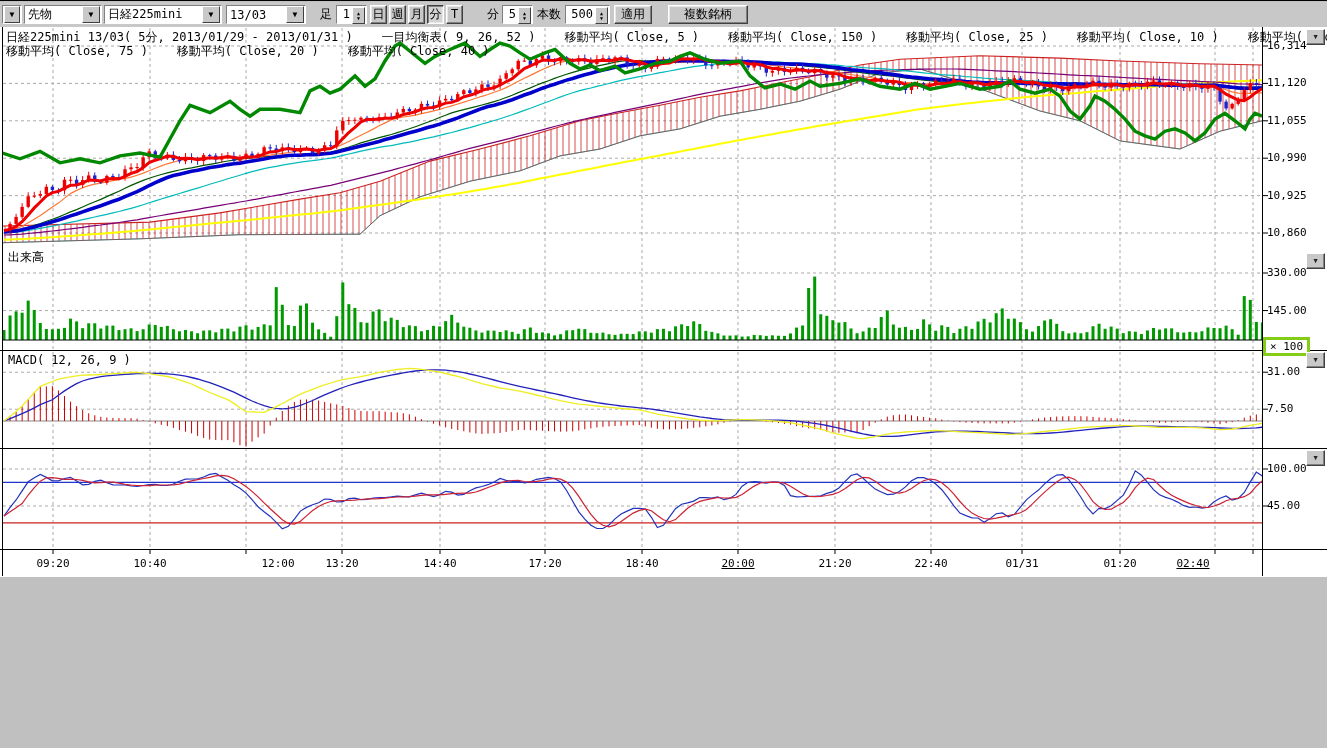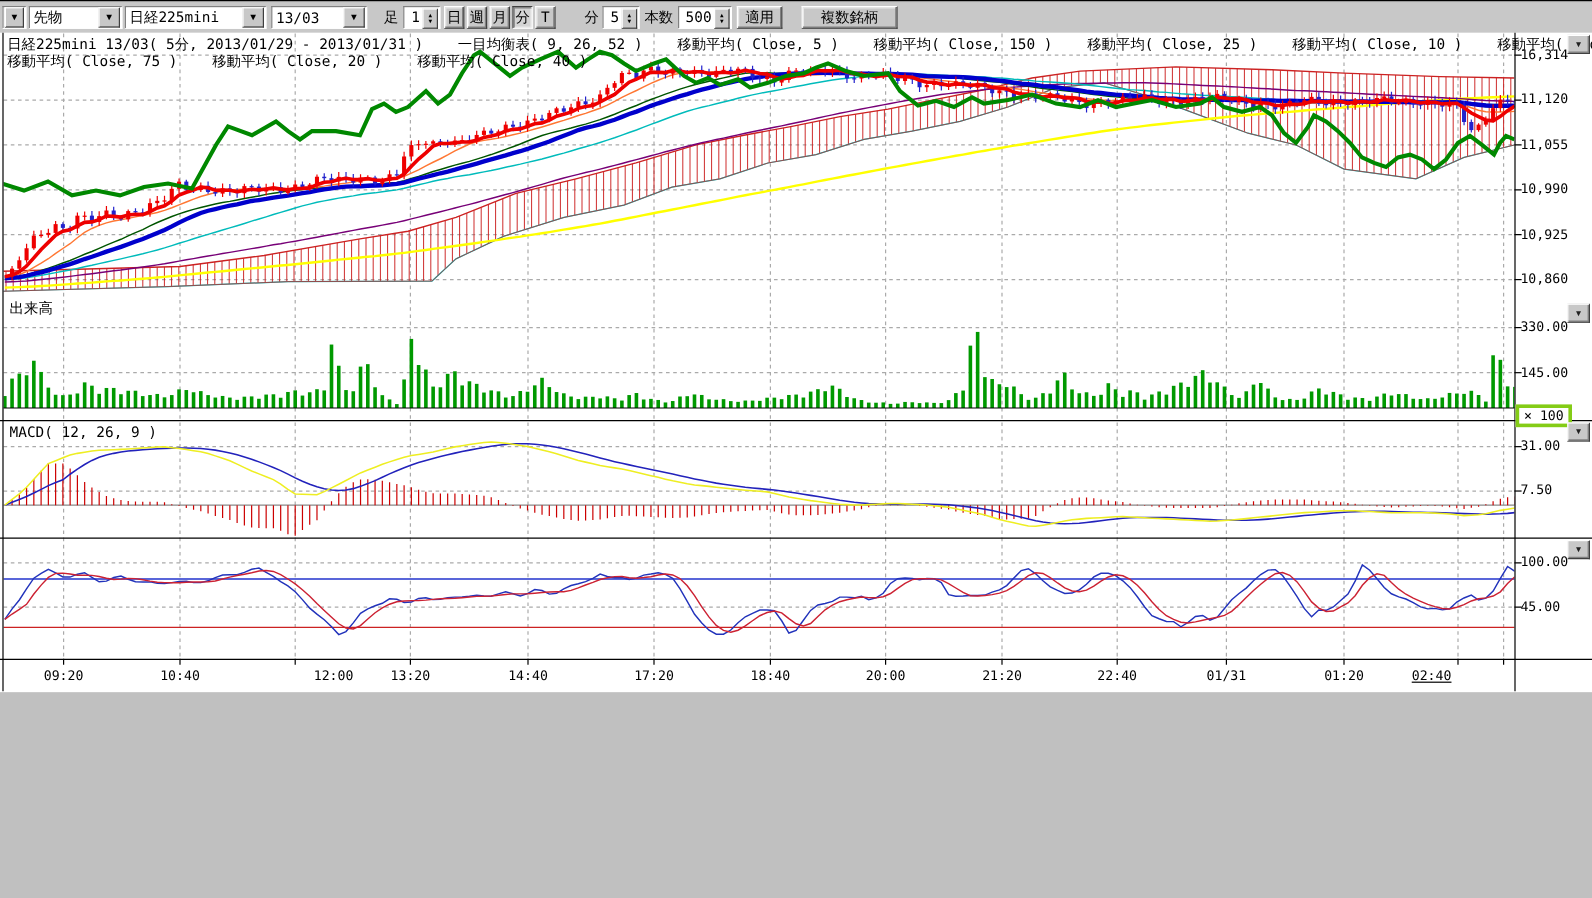--- a/index.html
+++ b/index.html
@@ -1258,21 +1258,21 @@
         <div class="ylab" style="left: 1267px; top: 471.998px;">45.00</div>
       </div>
     <div id="xlabels">
         <div class="xlab" style="left: 53px; top: 530px;">09:20</div>
         <div class="xlab" style="left: 150px; top: 530px;">10:40</div>
         <div class="xlab" style="left: 246px; top: 530px; margin-left: 32px;">12:00</div>
         <div class="xlab" style="left: 342px; top: 530px;">13:20</div>
         <div class="xlab" style="left: 440px; top: 530px;">14:40</div>
         <div class="xlab" style="left: 545px; top: 530px;">17:20</div>
         <div class="xlab" style="left: 642px; top: 530px;">18:40</div>
-        <div class="xlab" style="left: 738px; top: 530px;">20:00</div>
+        <div class="xlab" style="left: 738px; top: 530px; text-decoration: underline;">20:00</div>
         <div class="xlab" style="left: 835px; top: 530px;">21:20</div>
         <div class="xlab" style="left: 931px; top: 530px;">22:40</div>
         <div class="xlab" style="left: 1022px; top: 530px;">01/31</div>
         <div class="xlab" style="left: 1120px; top: 530px;">01:20</div>
         <div class="xlab" style="left: 1193px; top: 530px; text-decoration: underline;">02:40</div>
         <div class="xlab" style="left: 1253px; top: 530px; margin-top: 44px;">09</div>
       </div>
   </div>
 
   <div id="bottomfill"></div>

